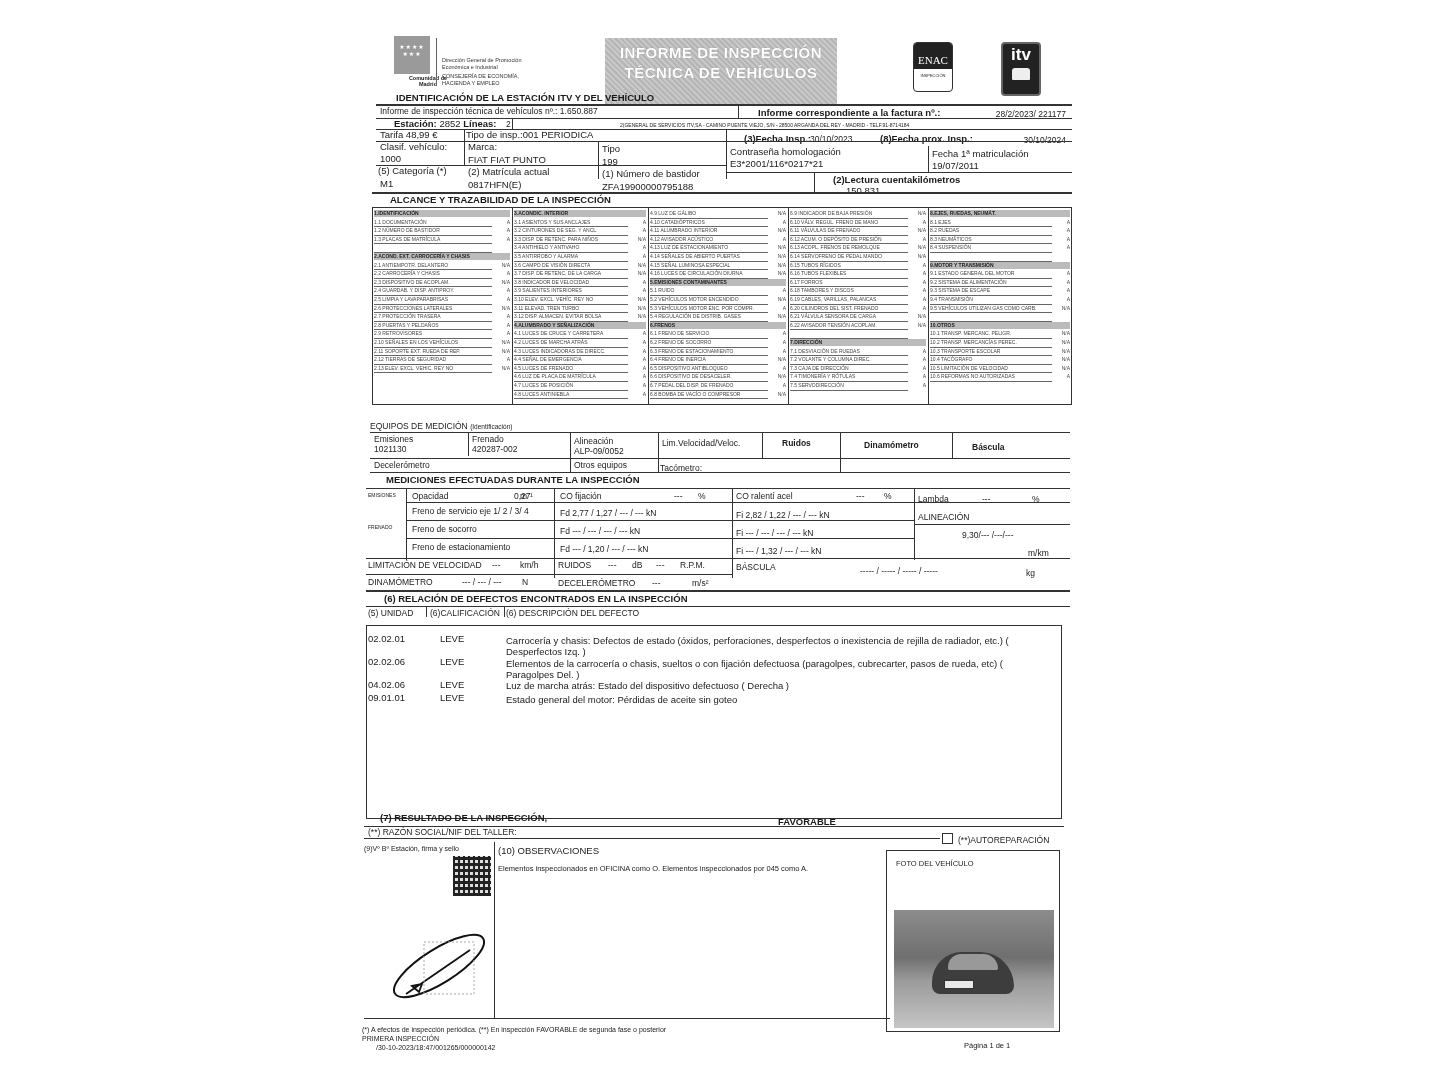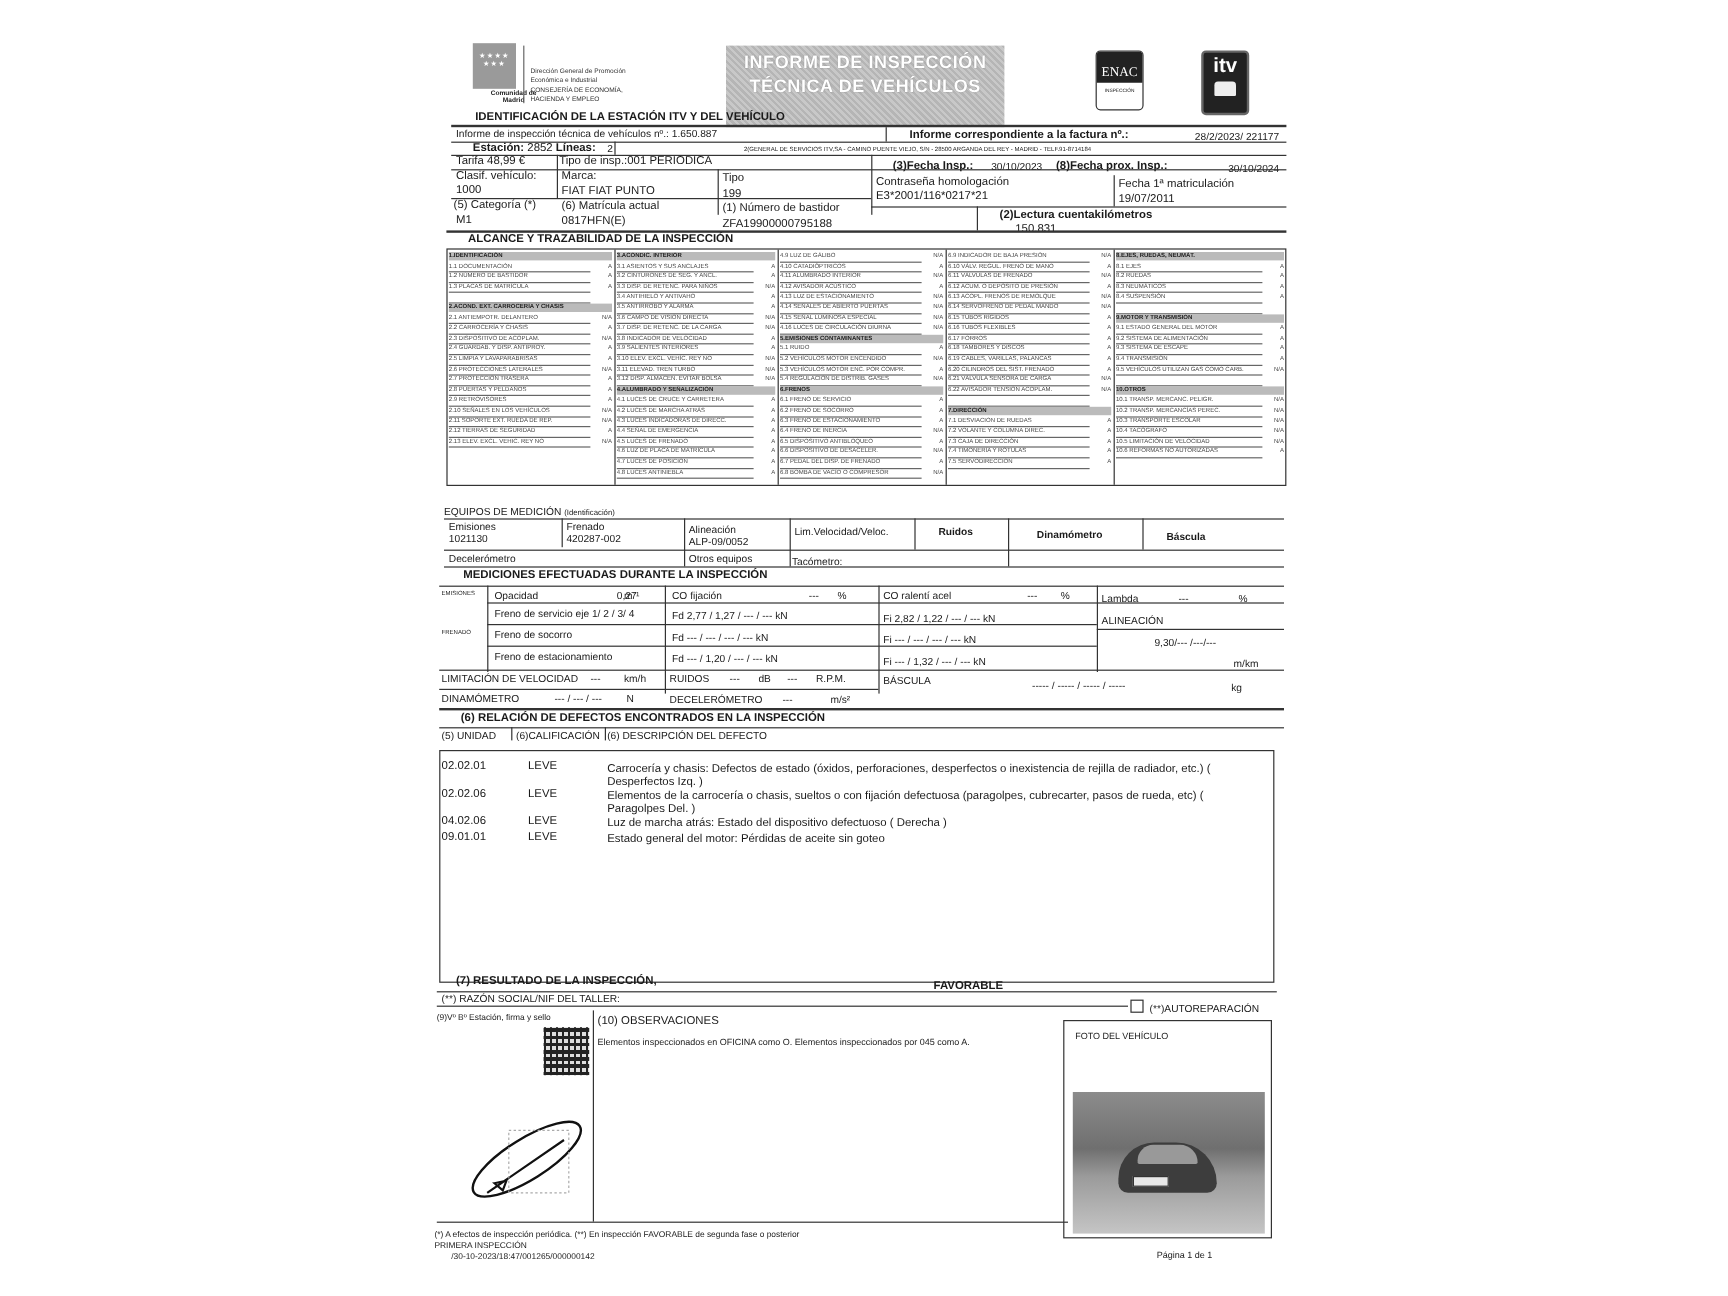--- a/index.html
+++ b/index.html
@@ -86,21 +86,21 @@
   <div class="abs sm" style="left:146px;top:89px;">2</div>
   <div class="vl" style="left:152px;top:88px;height:11px;"></div>
   <div class="abs" style="left:260px;top:92px;font-size:5px;line-height:6px;white-space:nowrap;">2(GENERAL DE SERVICIOS ITV,SA - CAMINO PUENTE VIEJO, S/N - 28500 ARGANDA DEL REY - MADRID - TELF.91-8714184</div>
 
   <div class="hl" style="left:16px;top:99px;width:696px;"></div>
   <div class="abs md" style="left:20px;top:99px;">Tarifa 48,99 €</div>
   <div class="vl" style="left:104px;top:99px;height:36px;"></div>
   <div class="abs md" style="left:106px;top:99px;">Tipo de insp.:001 PERIODICA</div>
   <div class="vl" style="left:366px;top:99px;height:50px;"></div>
   <div class="abs md b" style="left:368px;top:103px;">(3)Fecha Insp.:</div>
-  <div class="abs sm" style="left:450px;top:104px;margin-left:16px;">30/10/2023</div>
+  <div class="abs sm" style="left:450px;top:104px;">30/10/2023</div>
   <div class="abs md b" style="left:504px;top:103px;">(8)Fecha prox. Insp.:</div>
   <div class="abs sm" style="right:6px;top:105px;">30/10/2024</div>
 
   <div class="hl" style="left:16px;top:111px;width:696px;"></div>
   <div class="abs md" style="left:20px;top:111px;">Clasif. vehículo:</div>
   <div class="abs md" style="left:20px;top:123px;">1000</div>
   <div class="abs md" style="left:108px;top:111px;">Marca:</div>
   <div class="abs md" style="left:108px;top:124px;">FIAT FIAT PUNTO</div>
   <div class="vl" style="left:238px;top:111px;height:38px;"></div>
   <div class="abs md" style="left:242px;top:113px;">Tipo</div>
@@ -108,21 +108,21 @@
   <div class="abs md" style="left:370px;top:116px;">Contraseña homologación</div>
   <div class="abs md" style="left:370px;top:128px;">E3*2001/116*0217*21</div>
   <div class="vl" style="left:568px;top:116px;height:26px;"></div>
   <div class="abs md" style="left:572px;top:118px;">Fecha 1ª matriculación</div>
   <div class="abs md" style="left:572px;top:130px;">19/07/2011</div>
 
   <div class="hl" style="left:16px;top:135px;width:350px;"></div>
   <div class="hl" style="left:366px;top:142px;width:346px;"></div>
   <div class="abs md" style="left:18px;top:135px;">(5) Categoría (*)</div>
   <div class="abs md" style="left:20px;top:148px;">M1</div>
-  <div class="abs md" style="left:108px;top:136px;">(6) Matrícula actual</div>
+  <div class="abs md" style="left:108px;top:136px;">(2) Matrícula actual</div>
   <div class="abs md" style="left:108px;top:149px;">0817HFN(E)</div>
   <div class="abs md" style="left:242px;top:138px;">(1) Número de bastidor</div>
   <div class="abs md" style="left:242px;top:151px;">ZFA19900000795188</div>
   <div class="vl" style="left:454px;top:142px;height:20px;"></div>
   <div class="abs md b" style="left:457px;top:144px;">(2)Lectura cuentakilómetros</div>
   <div class="abs md" style="left:486px;top:155px;">150.831</div>
 
   <div class="hl" style="left:12px;top:162px;width:700px;height:2px;"></div>
   <div class="abs md b" style="left:14px;top:164px;">ALCANCE Y TRAZABILIDAD DE LA INSPECCIÓN</div>
   <div class="box" style="left:12px;top:177px;width:700px;height:198px;"></div>

